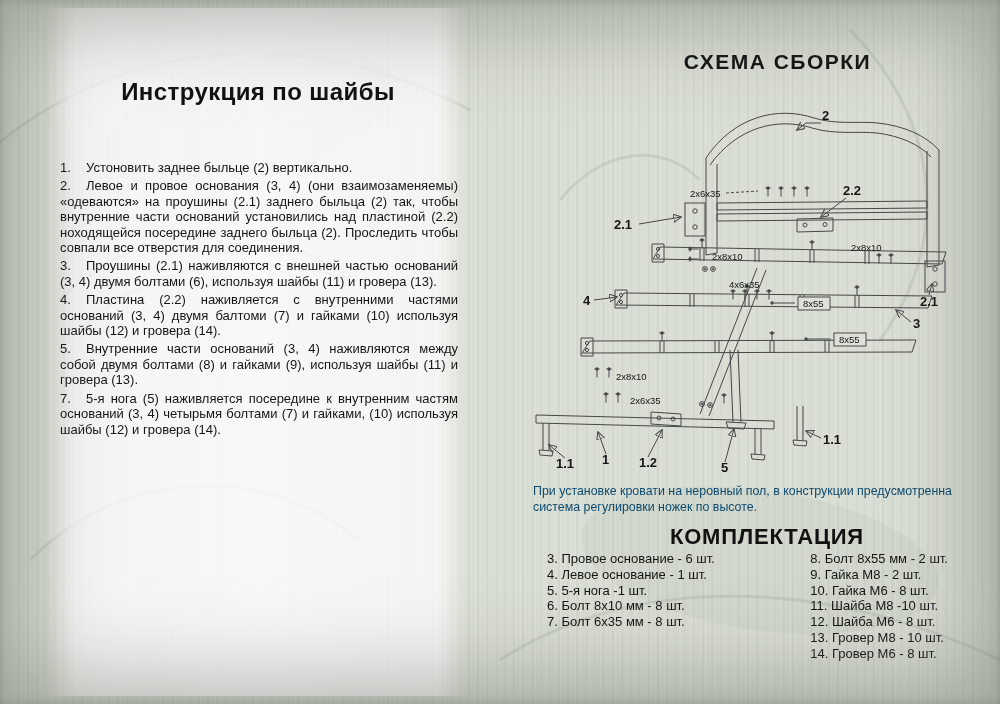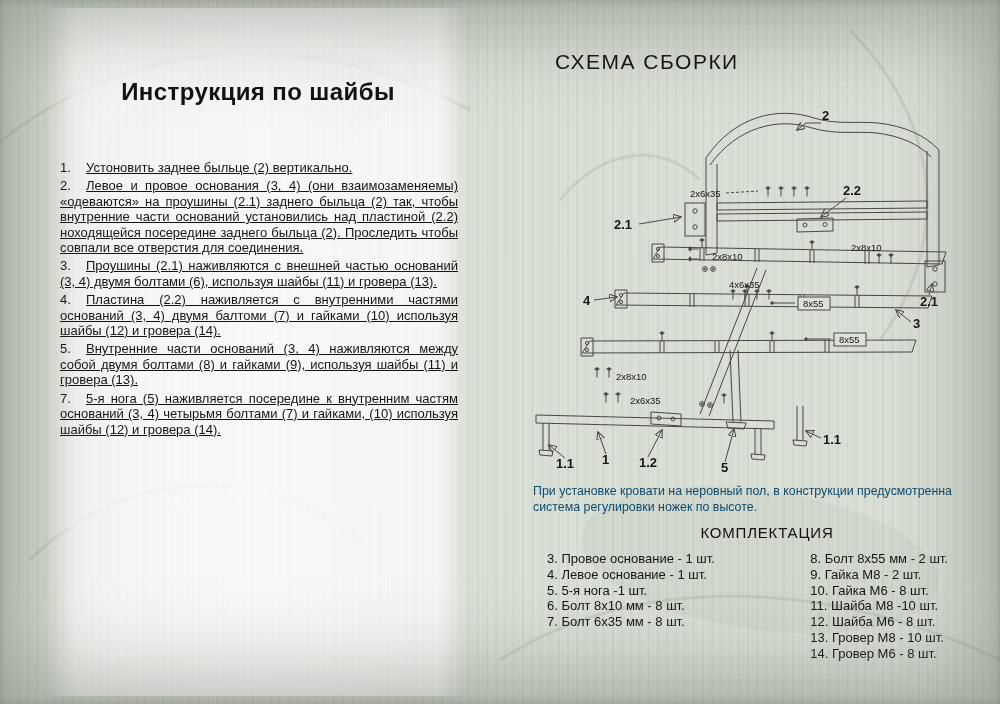--- a/index.html
+++ b/index.html
@@ -26,43 +26,43 @@
     box-shadow:inset 0 0 90px 18px rgba(93,102,90,.5), inset 0 0 10px rgba(93,102,90,.35);
   }
   .instr-title{
     position:absolute;left:62px;top:78px;width:392px;margin:0;z-index:2;
     text-align:center;font-size:24px;font-weight:bold;letter-spacing:.4px;color:#111;
   }
   .steps{
     position:absolute;left:60px;top:160px;width:398px;z-index:2;
     font-size:13px;line-height:15.4px;text-align:justify;color:#151515;
   }
-  .step{margin:0 0 3px 0;text-decoration:underline;}
+  .step{margin:0 0 3px 0;}
   .step .num{display:inline-block;min-width:26px;}
   .schema-title{
     position:absolute;left:555px;top:50px;width:445px;margin:0;z-index:2;
-    text-align:left;font-size:21px;font-weight:normal;letter-spacing:1.5px;color:#111;
+    text-align:center;font-size:21px;font-weight:bold;letter-spacing:1.5px;color:#111;
   }
   .diagram{position:absolute;left:525px;top:86px;z-index:2;}
   .diagram line,.diagram path,.diagram rect,.diagram circle,.diagram ellipse{
     stroke:#474747;fill:none;stroke-width:1;
   }
   .diagram .fill{fill:#474747;stroke:none;}
   .diagram .box{fill:#dde2d8;}
   .diagram .dash{stroke-dasharray:3 2;}
   .diagram text{stroke:none;fill:#161616;font-family:"Liberation Sans",sans-serif;}
   .diagram .pl{font-size:13px;font-weight:bold;}
   .diagram .ann{font-size:9.5px;font-weight:normal;}
   .note{
     position:absolute;left:533px;top:483px;width:465px;margin:0;z-index:2;
     font-size:12.4px;line-height:1.3;color:#0c4a6e;
   }
   .kit-title{
     position:absolute;left:547px;top:524px;width:440px;margin:0;z-index:2;
-    text-align:center;font-size:15px;font-weight:normal;letter-spacing:.8px;color:#111;
+    text-align:center;font-size:22px;font-weight:bold;letter-spacing:.8px;color:#111;
   }
   .parts{position:absolute;left:547px;top:551px;width:448px;display:flex;z-index:2;}
   .pcol{font-size:13px;line-height:15.8px;color:#151515;}
   .pcol-left{width:250px;}
   .pcol-right{width:198px;margin-left:30px;}
   .part-line{white-space:nowrap;}
 </style>
 </head>
 <body>
 
@@ -303,21 +303,21 @@
       <text class="ann" x="630" y="406">2х6х35</text>
     </g>
   </svg>
 
   <p class="note">При установке кровати на неровный пол, в конструкции предусмотренна система регулировки ножек по высоте.</p>
 
   <h3 class="kit-title">КОМПЛЕКТАЦИЯ</h3>
 
   <div class="parts">
     <div class="pcol pcol-left">
-      <div class="part-line">3. Провое основание - 1 шт.</div>
+      <div class="part-line">3. Провое основание - 6 шт.</div>
       <div class="part-line">4. Левое основание - 1 шт.</div>
       <div class="part-line">5. 5-я нога -1 шт.</div>
       <div class="part-line">6. Болт 8х10 мм - 8 шт.</div>
       <div class="part-line">7. Болт 6х35 мм - 8 шт.</div>
     </div>
     <div class="pcol pcol-right">
       <div class="part-line">8. Болт 8х55 мм - 2 шт.</div>
       <div class="part-line">9. Гайка М8 - 2 шт.</div>
       <div class="part-line">10. Гайка М6 - 8 шт.</div>
       <div class="part-line">11. Шайба М8 -10 шт.</div>

